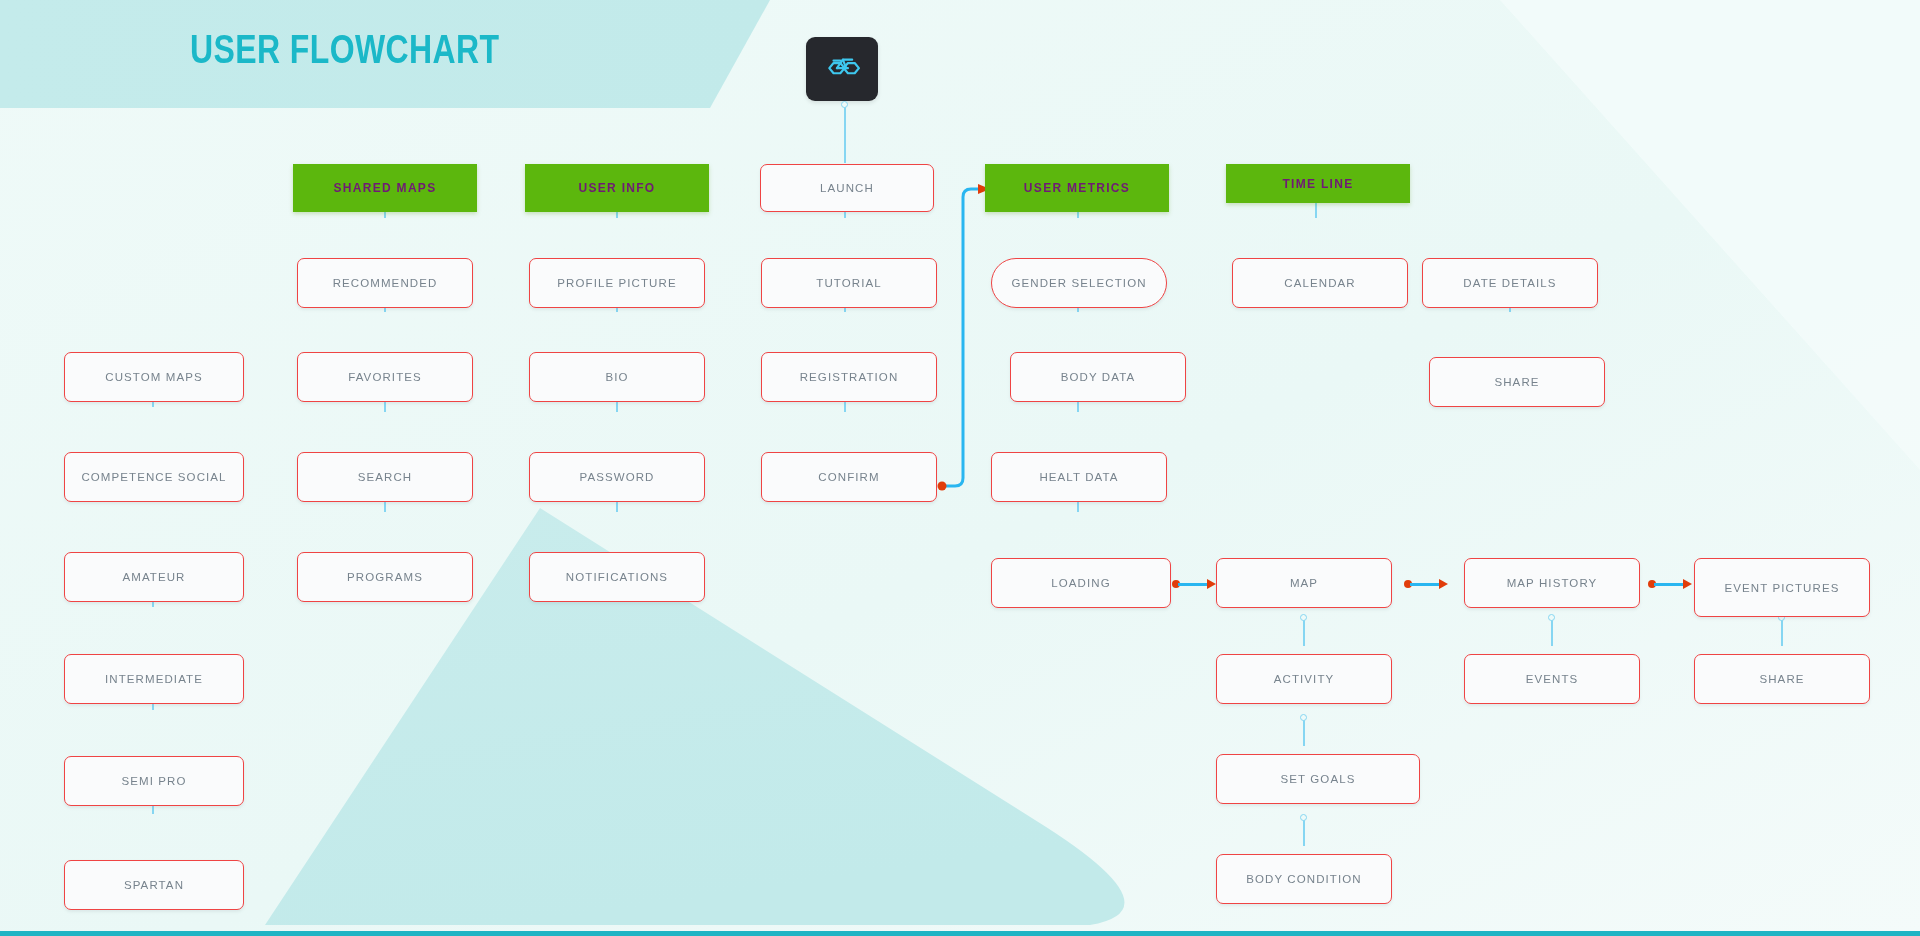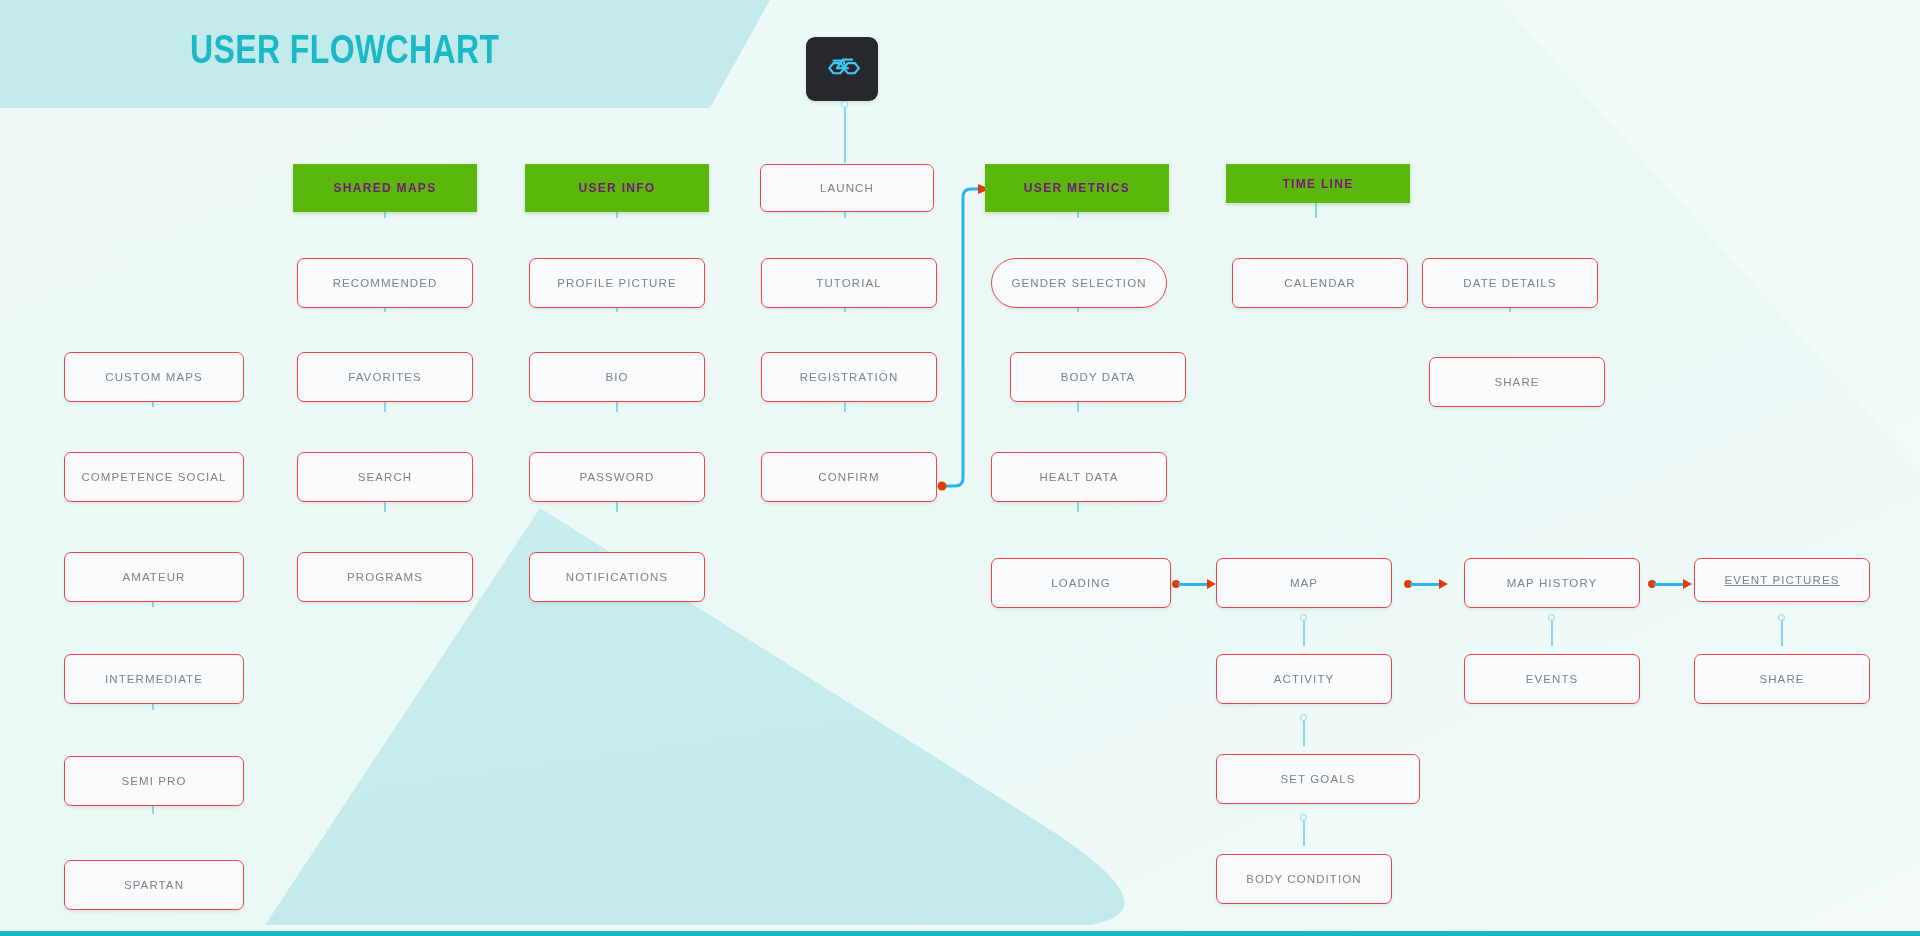--- a/index.html
+++ b/index.html
@@ -262,21 +262,21 @@
 <div class="node plain" style="left:761px; top:452px; width:176px; height:50px;">CONFIRM</div>
 <div class="node plain" style="left:991px; top:452px; width:176px; height:50px;">HEALT DATA</div>
 
 <div class="node plain" style="left:64px; top:552px; width:180px; height:50px;">AMATEUR</div>
 <div class="node plain" style="left:297px; top:552px; width:176px; height:50px;">PROGRAMS</div>
 <div class="node plain" style="left:529px; top:552px; width:176px; height:50px;">NOTIFICATIONS</div>
 
 <div class="node plain" style="left:991px; top:558px; width:180px; height:50px;">LOADING</div>
 <div class="node plain" style="left:1216px; top:558px; width:176px; height:50px;">MAP</div>
 <div class="node plain" style="left:1464px; top:558px; width:176px; height:50px;">MAP HISTORY</div>
-<div class="node plain" style="left:1694px; top:558px; width:176px; height:44px;text-decoration:underline;">EVENT PICTURES</div>
+<div class="node plain" style="left:1694px; top:558px; width:176px; height:59px;">EVENT PICTURES</div>
 
 <div class="node plain" style="left:64px; top:654px; width:180px; height:50px;">INTERMEDIATE</div>
 <div class="node plain" style="left:1216px; top:654px; width:176px; height:50px;">ACTIVITY</div>
 <div class="node plain" style="left:1464px; top:654px; width:176px; height:50px;">EVENTS</div>
 <div class="node plain" style="left:1694px; top:654px; width:176px; height:50px;">SHARE</div>
 
 <div class="node plain" style="left:64px; top:756px; width:180px; height:50px;">SEMI PRO</div>
 <div class="node plain" style="left:1216px; top:754px; width:204px; height:50px;">SET GOALS</div>
 
 <div class="node plain" style="left:64px; top:860px; width:180px; height:50px;">SPARTAN</div>

